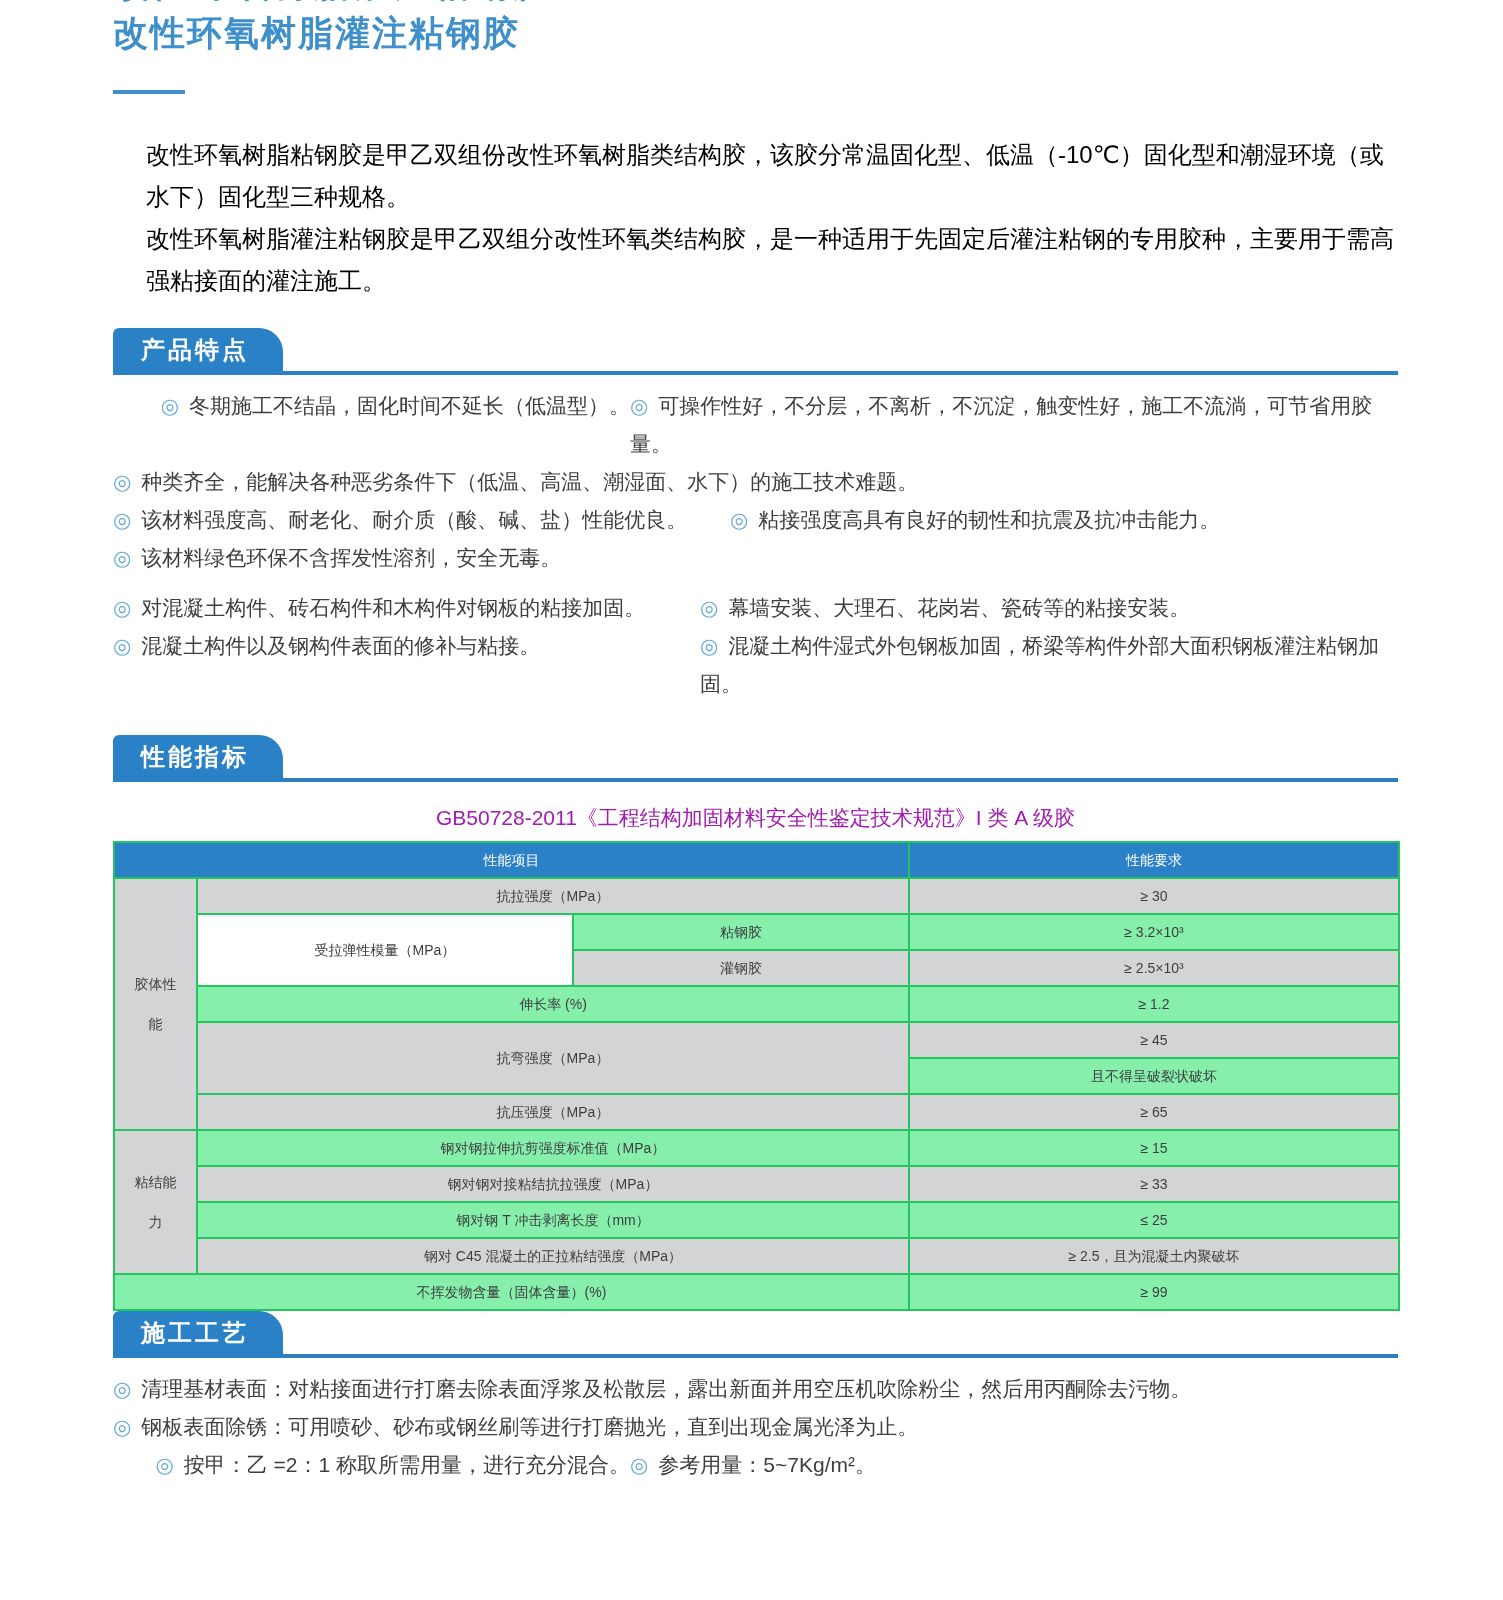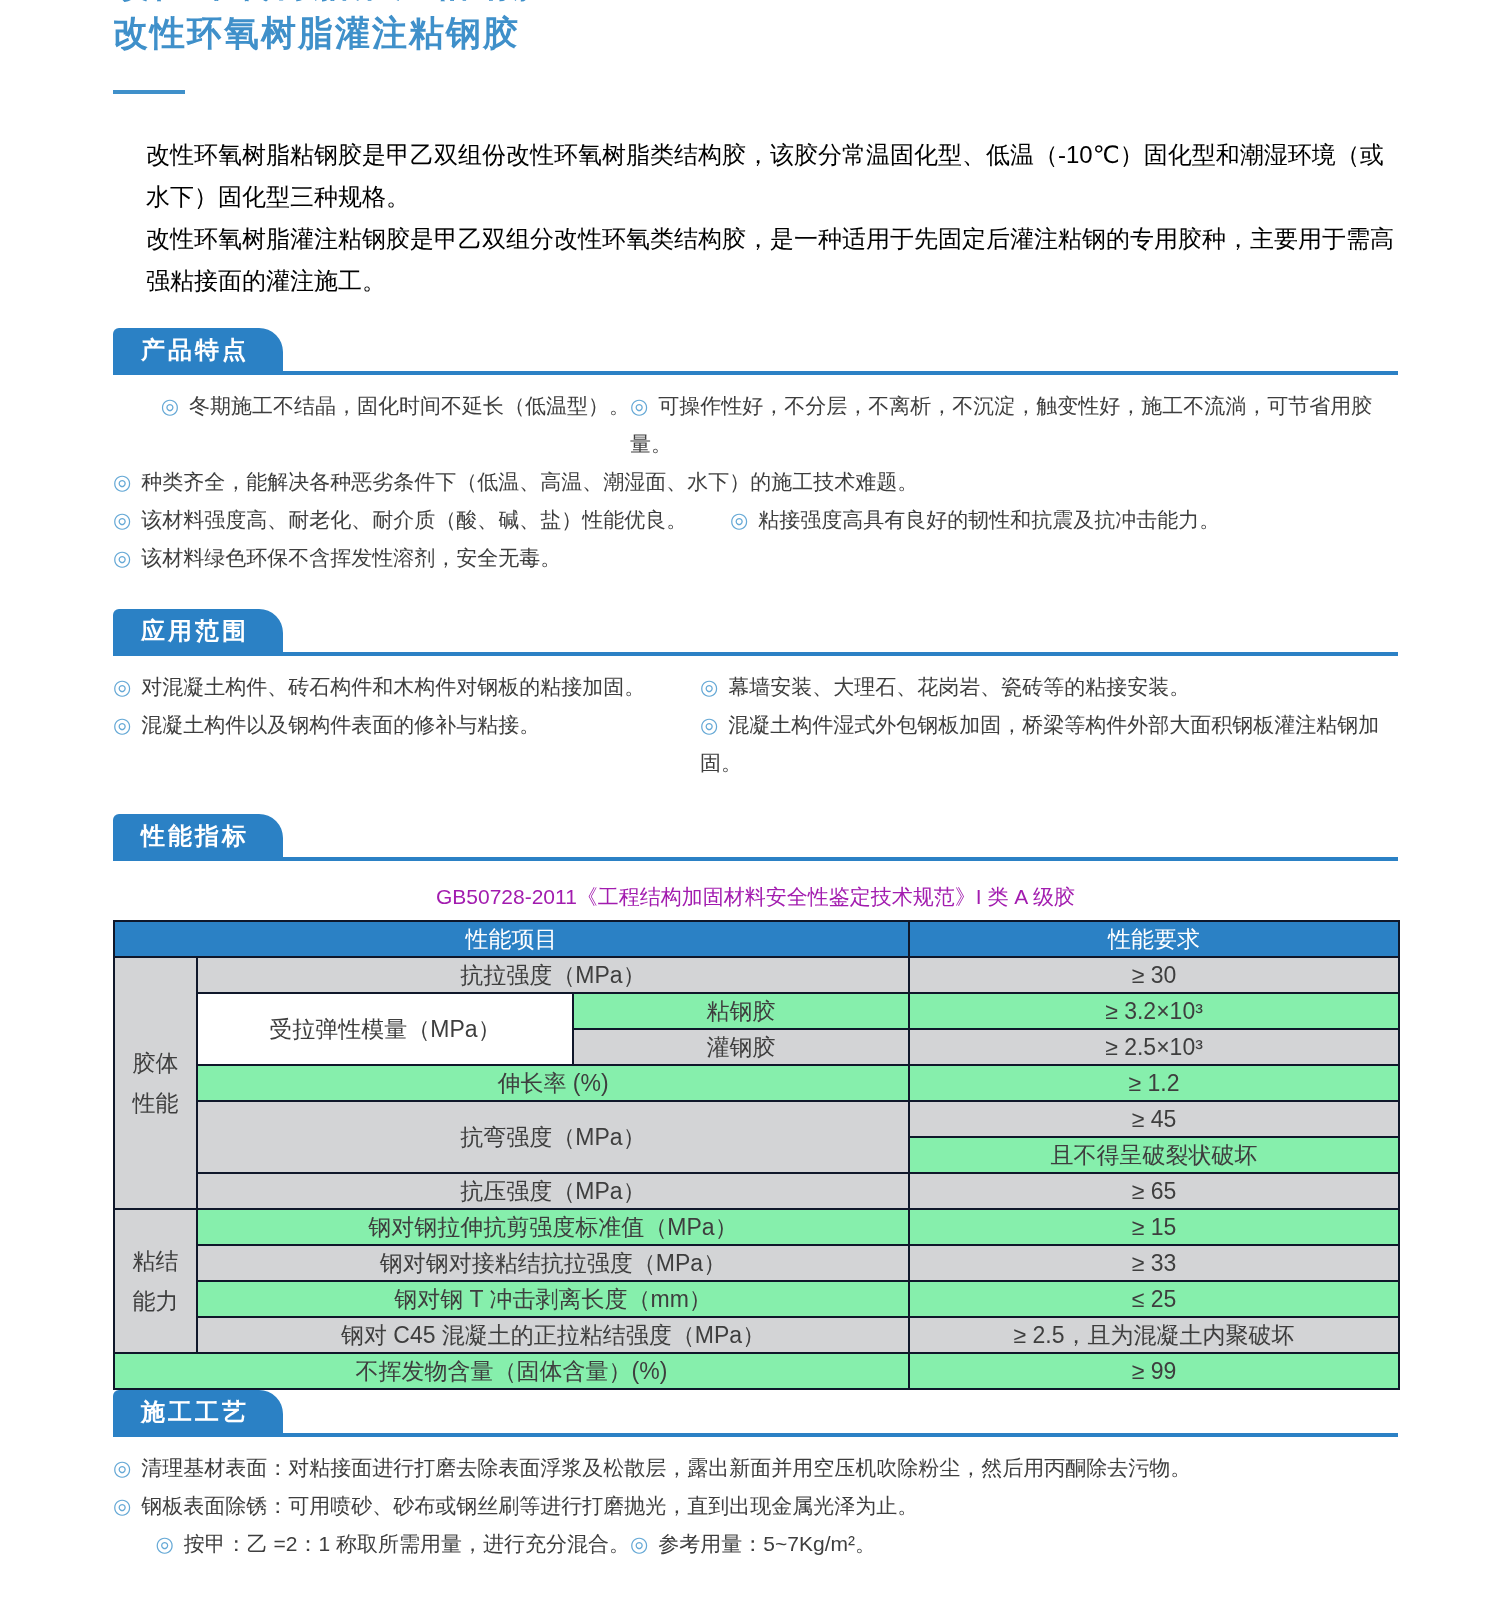--- a/index.html
+++ b/index.html
@@ -32,21 +32,21 @@
   .b-row { display:flex; align-items:flex-start; }
   .bullet { font-size:21px; line-height:38px; }
   .bullet .icon { color:#66a9d6; margin-right:10px; font-size:21px; }
   .lw520 { width:517px; flex:none;text-align:right; }
   .lw590 { width:587px; flex:none; }
   .lw620 { width:617px; flex:none; }
 
   .perf-caption { text-align:center; font-size:21px; margin-top:22px; margin-bottom:9px; color:#a21caf; }
 
   table { width:100%; border-collapse:collapse; table-layout:fixed; }
-  th, td { border:2px solid #0f172a; text-align:center; font-size:23px; padding:3px 6px; height:36px; line-height:28px; }
+  th, td { border:2px solid #22c55e; text-align:center; font-size:14px; padding:3px 6px; height:36px; line-height:28px; }
   thead th { background:#2b81c5; color:#ffffff; font-weight:normal; height:33px; }
   tr.gray td { background:#d3d4d6; }
   tr.white td { background:#86efac; }
   td.cell-white { background:#ffffff !important; }
   td.cell-gray { background:#d3d4d6 !important; }
   td.group { background:#d3d4d6 !important; padding:0; }
   td.group .gtxt { display:inline-block; width:46px; line-height:40px; }
 
   .mt-features { margin-top:26px; }
   .mt-scope { margin-top:32px; }
@@ -84,24 +84,20 @@
     </div>
     <div class="b-row">
       <div class="bullet lw620"><span class="icon">◎</span><span>该材料强度高、耐老化、耐介质（酸、碱、盐）性能优良。</span></div>
       <div class="bullet"><span class="icon">◎</span><span>粘接强度高具有良好的韧性和抗震及抗冲击能力。</span></div>
     </div>
     <div class="b-row">
       <div class="bullet"><span class="icon">◎</span><span>该材料绿色环保不含挥发性溶剂，安全无毒。</span></div>
     </div>
   </div>
 
-  <div class="section-head mt-scope">
-    <div class="badge">应用范围</div>
-    <div class="head-rule"></div>
-  </div>
   <div class="bullets">
     <div class="b-row">
       <div class="bullet lw590"><span class="icon">◎</span><span>对混凝土构件、砖石构件和木构件对钢板的粘接加固。</span></div>
       <div class="bullet"><span class="icon">◎</span><span>幕墙安装、大理石、花岗岩、瓷砖等的粘接安装。</span></div>
     </div>
     <div class="b-row">
       <div class="bullet lw590"><span class="icon">◎</span><span>混凝土构件以及钢构件表面的修补与粘接。</span></div>
       <div class="bullet"><span class="icon">◎</span><span>混凝土构件湿式外包钢板加固，桥梁等构件外部大面积钢板灌注粘钢加固。</span></div>
     </div>
   </div>

